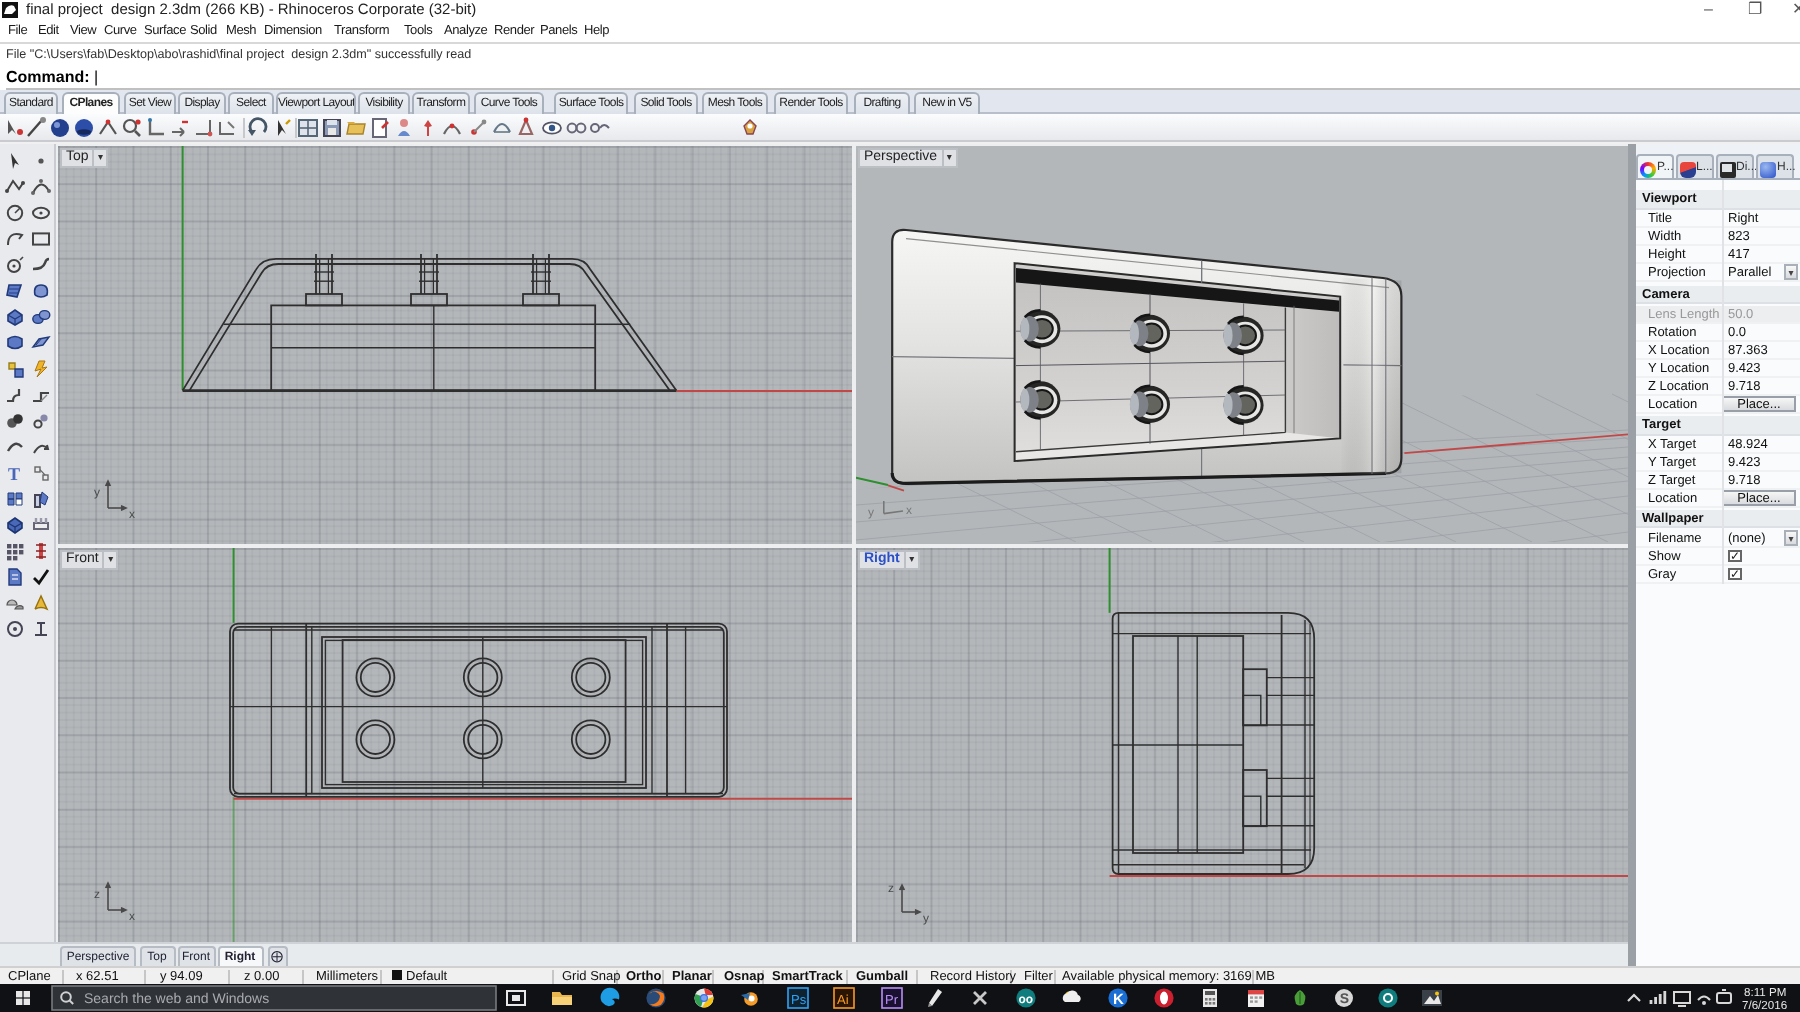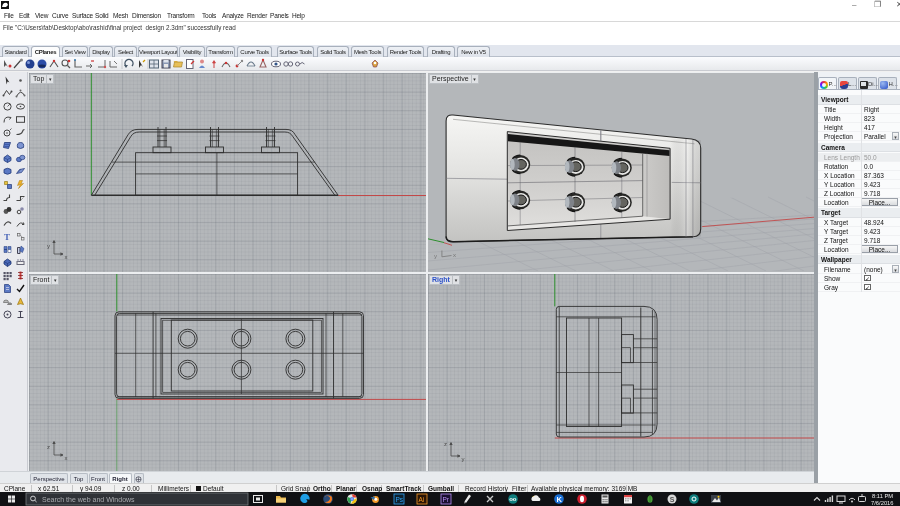--- a/index.html
+++ b/index.html
@@ -73,20 +73,21 @@
 </head>
 <body>
 <div id="app">
 
   <div class="abs" id="titlebar"></div>
   <div class="abs" id="title-ico">
       <svg width="8" height="8">
         <path d="M1,6 L2,3 Q4,1 6,2 L7,4 L5,6 Z" fill="#fff"></path>
       </svg>
     </div>
+  <div class="abs" id="title-txt">final project&nbsp;&nbsp;design 2.3dm (266 KB) - Rhinoceros Corporate (32-bit)</div>
   <div class="abs winbtn" style="left:852px;">–</div>
   <div class="abs winbtn" style="left:874px;">❐</div>
   <div class="abs winbtn" style="left:896px;">✕</div>
 
   <div class="abs" id="menubar">
     <span class="mi" style="left:4px;">File</span>
     <span class="mi" style="left:19px;">Edit</span>
     <span class="mi" style="left:35px;">View</span>
     <span class="mi" style="left:52px;">Curve</span>
     <span class="mi" style="left:72px;">Surface</span>
@@ -96,20 +97,21 @@
     <span class="mi" style="left:167px;">Transform</span>
     <span class="mi" style="left:202px;">Tools</span>
     <span class="mi" style="left:222px;">Analyze</span>
     <span class="mi" style="left:247px;">Render</span>
     <span class="mi" style="left:270px;">Panels</span>
     <span class="mi" style="left:292px;">Help</span>
   </div>
   <div class="abs" id="mnline"></div>
   <div class="abs" id="cmdbg"></div>
   <div class="abs" id="cmd1">File "C:\Users\fab\Desktop\abo\rashid\final project&nbsp;&nbsp;design 2.3dm" successfully read</div>
+  <div class="abs" id="cmd2">Command: <span style="font-weight:normal">|</span></div>
 
   <div class="abs" id="tabbar">
     <span class="ttab" style="left:2px;width:27px;">Standard</span>
     <span class="ttab act" style="left:31px;width:29px;">CPlanes</span>
     <span class="ttab" style="left:62px;width:26px;">Set View</span>
     <span class="ttab" style="left:89px;width:24px;">Display</span>
     <span class="ttab" style="left:114px;width:23px;">Select</span>
     <span class="ttab" style="left:138px;width:40px;">Viewport Layout</span>
     <span class="ttab" style="left:179px;width:26px;">Visibility</span>
     <span class="ttab" style="left:206px;width:29px;">Transform</span>

